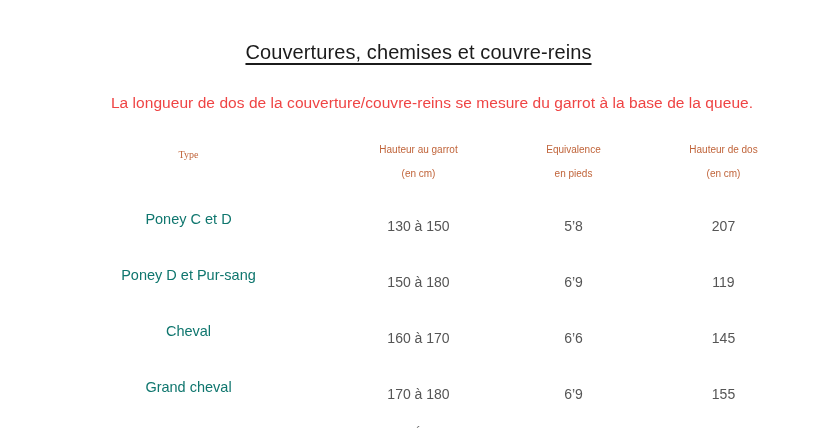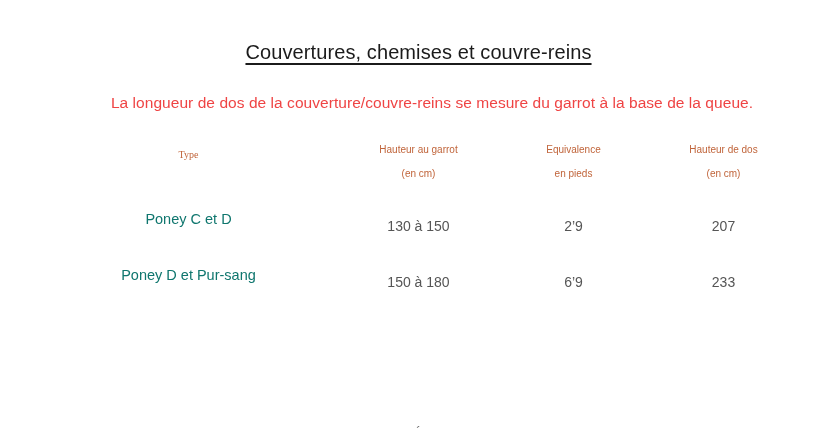--- a/index.html
+++ b/index.html
@@ -136,27 +136,39 @@
         <th class="head-cell">
           <span class="line1">Hauteur de dos</span>
           <span class="line2">(en cm)</span>
         </th>
       </tr>
     </thead>
     <tbody>
       <tr class="data-row">
         <td class="type-cell">Poney C et D</td>
         <td class="val-cell">130 à 150</td>
-        <td class="val-cell">2’9</td>
+        <td class="val-cell">5’8</td>
         <td class="val-cell">207</td>
       </tr>
       <tr class="data-row">
         <td class="type-cell">Poney D et Pur-sang</td>
         <td class="val-cell">150 à 180</td>
         <td class="val-cell">6’9</td>
-        <td class="val-cell">233</td>
+        <td class="val-cell">119</td>
+      </tr>
+      <tr class="data-row">
+        <td class="type-cell">Cheval</td>
+        <td class="val-cell">160 à 170</td>
+        <td class="val-cell">6’6</td>
+        <td class="val-cell">145</td>
+      </tr>
+      <tr class="data-row">
+        <td class="type-cell">Grand cheval</td>
+        <td class="val-cell">170 à 180</td>
+        <td class="val-cell">6’9</td>
+        <td class="val-cell">155</td>
       </tr>
     </tbody>
   </table>
 
   <div class="bottom-mark">´</div>
 
 </div>
 
 </body></html>

